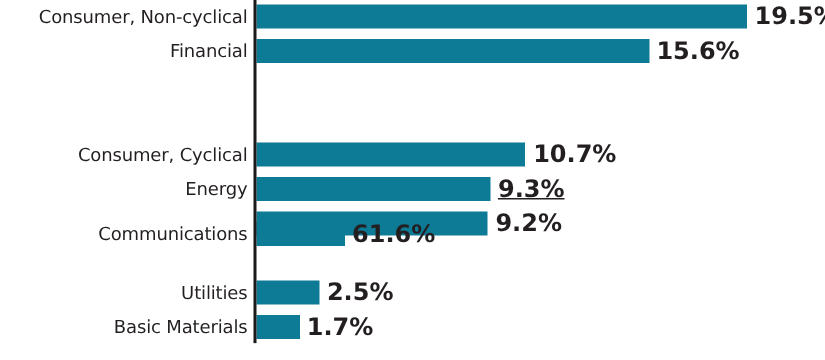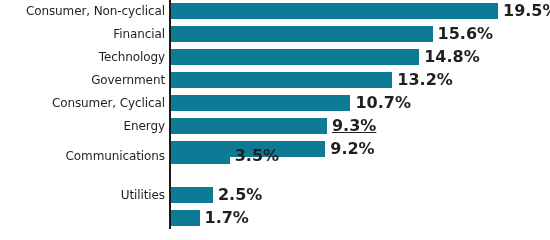--- a/index.html
+++ b/index.html
@@ -81,53 +81,44 @@
       <div class="bar-row" style="top: 0px; height: 22.9px;">
         <div class="cat-label">Consumer, Non-cyclical</div>
         <div class="bar" style="width: 327px; background: rgb(14, 123, 150);"></div>
         <div class="value-label" style="left: 503px;">19.5%</div>
       </div>
       <div class="bar-row" style="top: 22.9px; height: 22.9px;">
         <div class="cat-label">Financial</div>
         <div class="bar" style="width: 261.6px; background: rgb(14, 123, 150);"></div>
         <div class="value-label" style="left: 437.6px;">15.6%</div>
       </div>
-      <div class="bar-row" style="top: 45.8px; height: 22.9px;">
-        <div class="cat-label">Technology</div>
-        <div class="bar" style="width: 248.185px; background: rgb(14, 123, 150);"></div>
-        <div class="value-label" style="left: 424.185px;">14.8%</div>
-      </div>
-      <div class="bar-row" style="top: 68.7px; height: 22.9px;">
-        <div class="cat-label">Government</div>
-        <div class="bar" style="width: 221.354px; background: rgb(14, 123, 150);"></div>
-        <div class="value-label" style="left: 397.354px;">13.2%</div>
-      </div>
       <div class="bar-row" style="top: 91.6px; height: 22.9px;">
         <div class="cat-label">Consumer, Cyclical</div>
         <div class="bar" style="width: 179.431px; background: rgb(14, 123, 150);"></div>
         <div class="value-label" style="left: 355.431px;">10.7%</div>
       </div>
       <div class="bar-row" style="top: 114.5px; height: 22.9px;">
         <div class="cat-label">Energy</div>
         <div class="bar" style="width: 155.954px; background: rgb(14, 123, 150);"></div>
         <div class="value-label" style="left: 331.954px; text-decoration: underline;">9.3%</div>
       </div>
       <div class="bar-row" style="top: 137.4px; height: 22.9px;">
         <div class="bar" style="width: 154.277px; background: rgb(14, 123, 150);"></div>
         <div class="value-label" style="left: 330.277px;">9.2%</div>
       </div>
       <div class="bar-row" style="top: 145px; height: 22.9px;">
         <div class="cat-label">Communications</div>
         <div class="bar" style="width: 58.6923px; background: rgb(14, 123, 150);"></div>
-        <div class="value-label" style="left: 234.692px;">3.5%</div>
+        <div class="value-label" style="left: 234.692px;">61.6%</div>
       </div>
       <div class="bar-row" style="top: 183.2px; height: 22.9px;">
         <div class="cat-label">Utilities</div>
         <div class="bar" style="width: 41.9231px; background: rgb(14, 123, 150);"></div>
         <div class="value-label" style="left: 217.923px;">2.5%</div>
       </div>
       <div class="bar-row" style="top: 206.1px; height: 22.9px;">
+        <div class="cat-label">Basic Materials</div>
         <div class="bar" style="width: 28.5077px; background: rgb(14, 123, 150);"></div>
         <div class="value-label" style="left: 204.508px;">1.7%</div>
       </div>
     </div>
   <div id="axis-line"></div>
 </div>
 
 </body></html>

